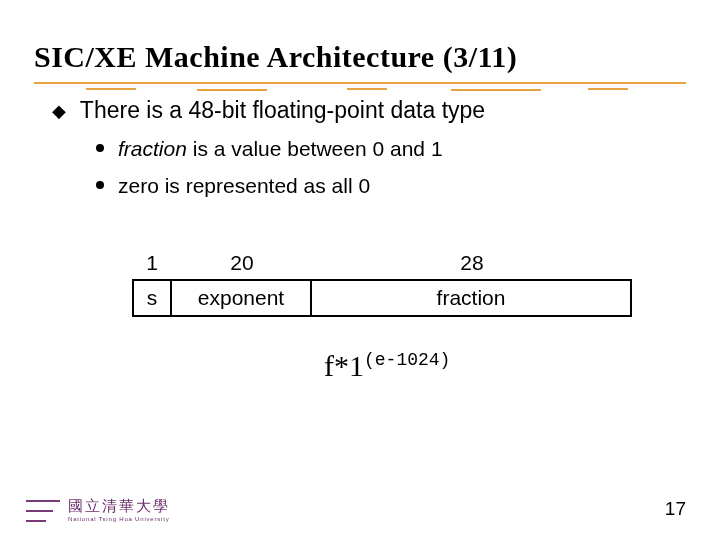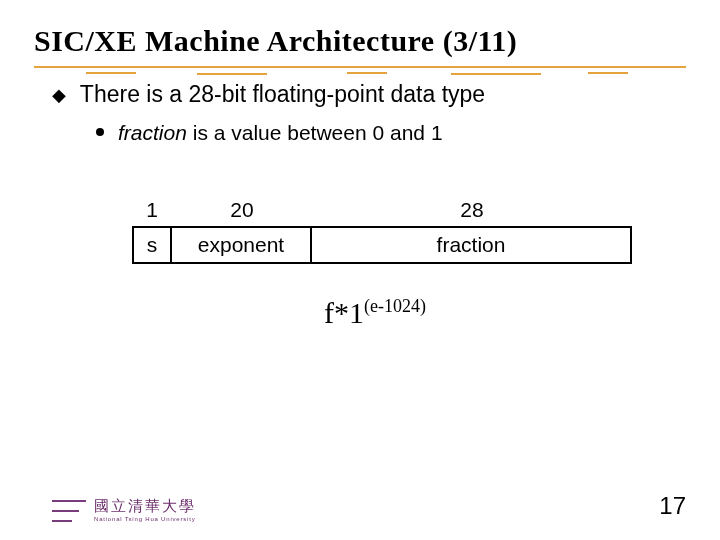--- a/index.html
+++ b/index.html
@@ -1,67 +1,71 @@
 <!DOCTYPE html>
 <html><head>
 <meta charset="utf-8">
 <style>
   html,body{margin:0;padding:0;width:720px;height:540px;background:#fff;font-family:"Times New Roman",Times,serif;color:#000;position:relative;}
-  .slide{box-sizing:border-box;width:720px;height:540px;padding:24px 34px 0 34px;}
+  .slide{box-sizing:border-box;width:720px;height:540px;padding:40px 34px 0 34px;}
   .title{font-family:"Comic Sans MS","Comic Sans",cursive;font-weight:bold;font-size:30px;color:#000;margin:0 0 8px 0;letter-spacing:0.5px;}
   .rule{position:relative;height:4px;margin:0 0 10px 0;}
   .rule .main{position:absolute;left:0;right:0;top:0;height:2px;background:#e6a23c;}
   .rule .streak{position:absolute;height:2px;background:#e6a23c;}
   .body{font-family:Arial,Helvetica,sans-serif;font-size:23px;line-height:1.25;}
   .lvl1{display:flex;margin:8px 0 6px 18px;}
   .lvl1 .blt{color:#000;font-size:18px;margin:4px 14px 0 0;}
   .lvl2{display:flex;margin:11px 0 2px 62px;font-size:21px;}
   .lvl2 .dot{width:8px;height:8px;background:#000;border-radius:50%;margin:8px 14px 0 0;flex:none;}
   .em{font-style:italic;}
   .diagram{margin:52px 0 0 98px;font-family:Arial,Helvetica,sans-serif;}
   .widths{display:flex;}
   .wcell{text-align:center;font-size:21px;}
   .fields{display:flex;margin-top:4px;}
   .fcell{border:2px solid #000;height:38px;display:flex;align-items:center;justify-content:center;font-size:21px;box-sizing:border-box;}
   .fcell + .fcell{border-left:none;}
   .formula{font-family:"Times New Roman",Times,serif;font-size:30px;margin:32px 0 0 290px;}
-  .formula .sup{font-size:18px;vertical-align:super;}
-  .footer{position:absolute;left:52px;bottom:18px;display:flex;align-items:center;}
+  .formula .sup{font-size:18px;vertical-align:super;font-family:Liberation Mono, monospace;}
+  .footer{position:absolute;left:26px;bottom:18px;display:flex;align-items:center;}
   .logo-mark{width:34px;height:22px;margin-right:8px;display:flex;flex-direction:column;justify-content:space-between;}
   .logo-mark span{display:block;height:2px;background:#7a3b7a;}
   .logo-mark span:nth-child(2){width:80%;}
   .logo-mark span:nth-child(3){width:60%;}
   .uni-cn{font-family:"Songti SC","SimSun",serif;font-size:15px;color:#6b2e6b;letter-spacing:2px;line-height:1;}
   .uni-en{font-family:Arial,sans-serif;font-size:6px;color:#6b2e6b;letter-spacing:0.8px;margin-top:2px;}
-  .pagenum{position:absolute;right:34px;bottom:20px;font-family:Arial,sans-serif;font-size:24px;color:#000;}
+  .pagenum{position:absolute;right:34px;bottom:20px;font-family:Arial,sans-serif;font-size:19px;color:#000;}
 </style>
 </head>
 <body>
 
 <div class="slide">
   <h1 class="title">SIC/XE Machine Architecture (3/11)</h1>
 
   <div class="rule">
     <div class="main"></div>
     <div class="streak" style="left:8%;top:6px;width:50px;"></div>
     <div class="streak" style="left:25%;top:7px;width:70px;"></div>
     <div class="streak" style="left:48%;top:6px;width:40px;"></div>
     <div class="streak" style="left:64%;top:7px;width:90px;"></div>
     <div class="streak" style="left:85%;top:6px;width:40px;"></div>
   </div>
 
   <div class="body">
     <div class="lvl1">
       <span class="blt">◆</span>
-      <span>There is a 28-bit floating-point data type</span>
+      <span>There is a 48-bit floating-point data type</span>
     </div>
 
     <div class="lvl2">
       <span class="dot"></span>
       <span><span class="em">fraction</span><span> is a value between 0 and 1</span></span>
+    </div>
+    <div class="lvl2">
+      <span class="dot"></span>
+      <span><span>zero is represented as all 0</span></span>
     </div>
   </div>
 
   <div class="diagram">
     <div class="widths">
       <div class="wcell" style="width:40px;">1</div>
       <div class="wcell" style="width:140px;">20</div>
       <div class="wcell" style="width:320px;">28</div>
     </div>
     <div class="fields">

